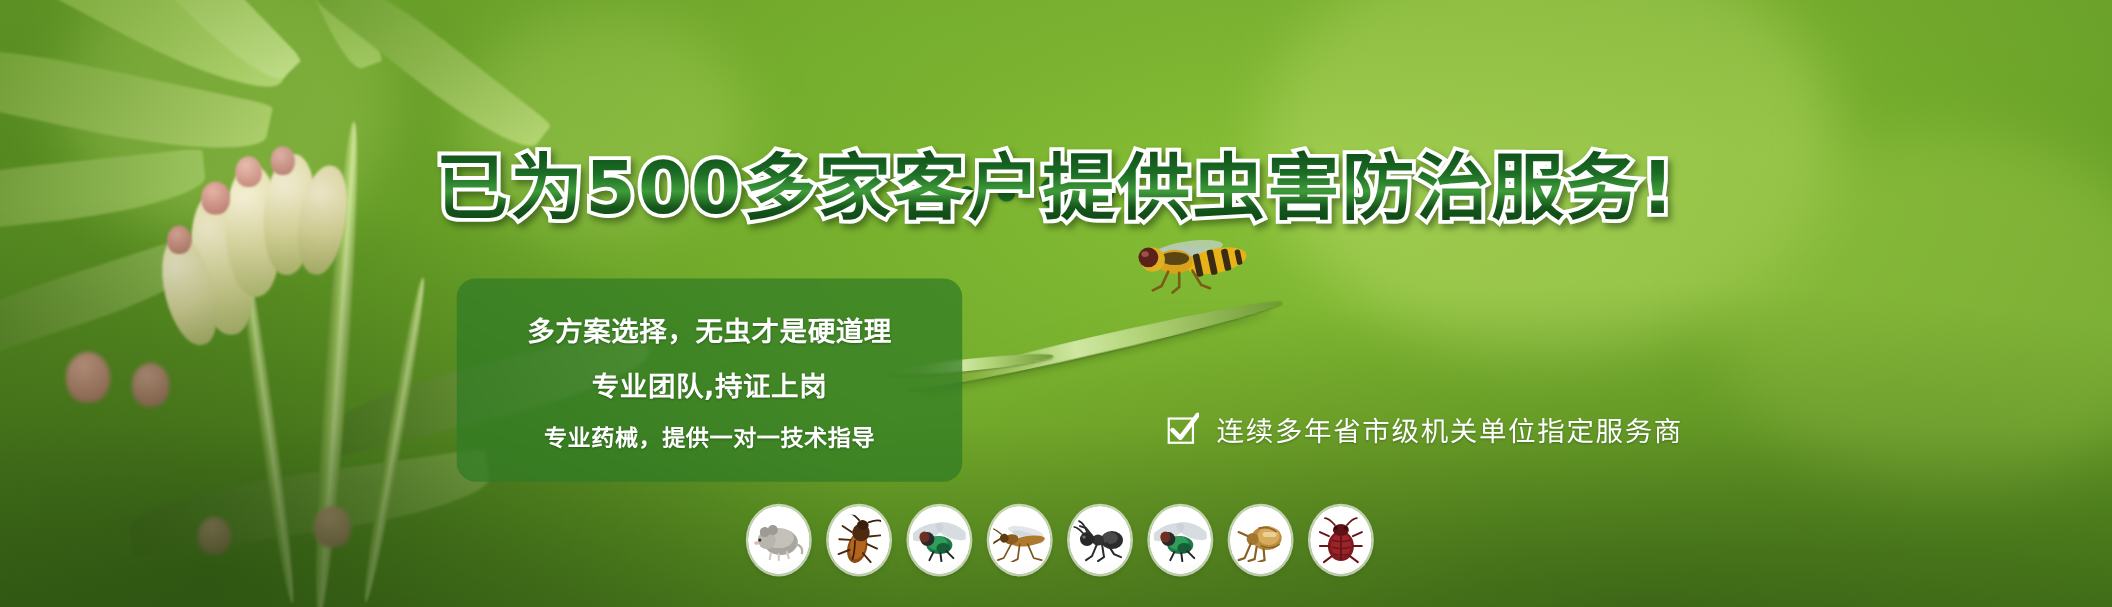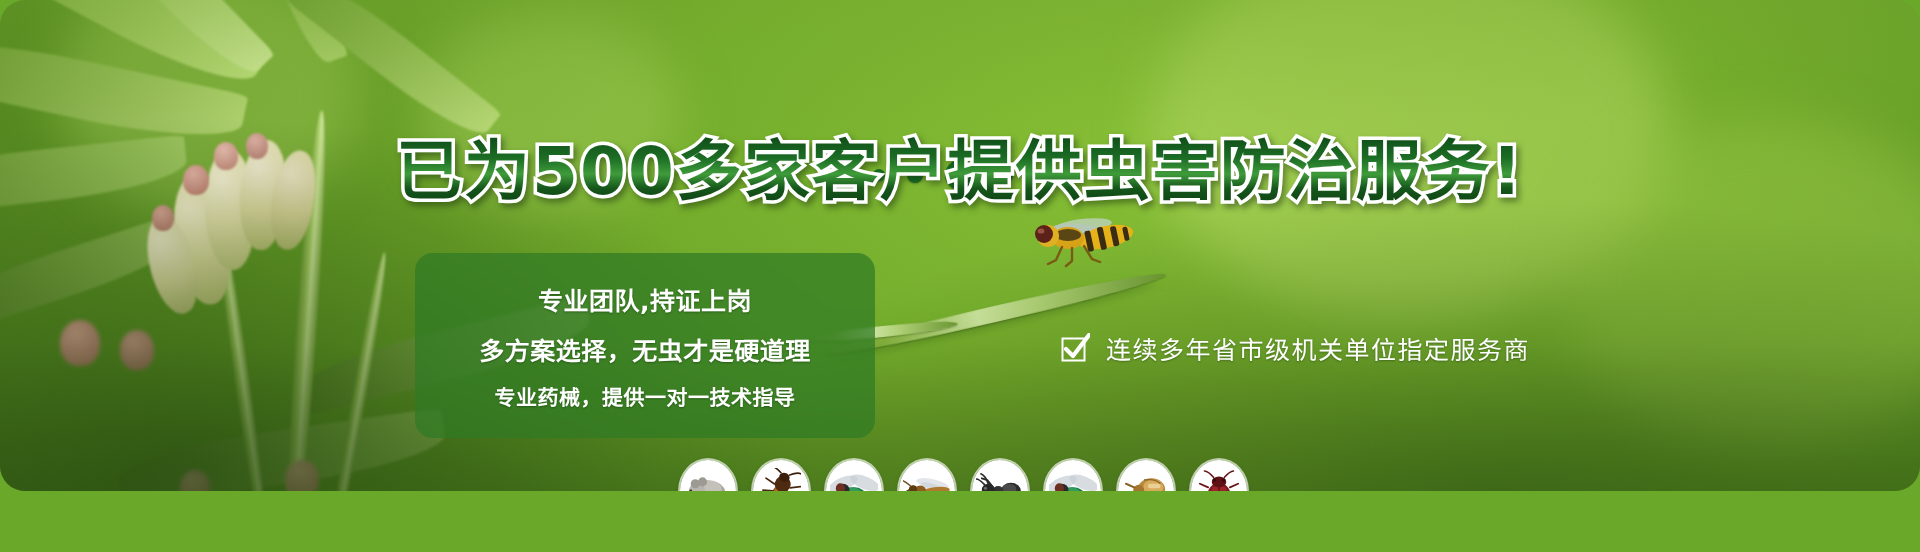--- a/index.html
+++ b/index.html
@@ -9,24 +9,23 @@
     width: 1920px;
     height: 552px;
     overflow: hidden;
     background: #6aa82a;
     font-family: "Liberation Sans", "DejaVu Sans", sans-serif;
   }
 
   #banner {
     position: relative;
     width: 1920px;
-    height: 491px;
+    height: 552px;
     overflow: hidden;
     background: radial-gradient(ellipse 1400px 700px at 62% 30%, #87bf36 0%, #74ad2c 38%, #5d9423 72%, #4c7d1d 100%);
-    border-radius: 25px;
   }
 
   
   .bg-layer { position: absolute; inset: 0; }
 
   
   .vignette {
     position: absolute; inset: 0;
     background:
       radial-gradient(ellipse 900px 500px at 10% 95%, rgba(30,62,12,.55) 0%, rgba(30,62,12,0) 70%),
@@ -176,20 +175,21 @@
     top: 330px;
     display: flex;
     flex-direction: column;
     gap: 26px;
   }
   .check-row {
     display: flex;
     align-items: center;
     gap: 16px;
     white-space: nowrap;
+    margin-top: 42px;
   }
   .check-box { width: 30px; height: 30px; flex: 0 0 30px; position: relative; }
   .check-label {
     color: #ffffff;
     font-family: "DejaVu Sans", "Liberation Sans", sans-serif;
     font-size: 25px;
     letter-spacing: 1.5px;
     text-shadow: 0 1px 2px rgba(20,52,10,.4);
   }
 
@@ -303,22 +303,22 @@
 
   <div class="dots">
     <span class="dot s"></span>
     <span class="dot m"></span>
     <span class="dot l"></span>
     <span class="dot m"></span>
     <span class="dot s"></span>
   </div>
 
   <div class="panel">
+    <div class="panel-line l2">多方案选择，无虫才是硬道理</div>
     <div class="panel-line l1">专业团队,持证上岗</div>
-    <div class="panel-line l2">多方案选择，无虫才是硬道理</div>
     <div class="panel-line l3">专业药械，提供一对一技术指导</div>
   </div>
 
   <div class="checklist">
     <div class="check-row">
       <span class="check-box">
         <svg viewBox="0 0 30 30" width="30" height="30" xmlns="http://www.w3.org/2000/svg">
           <rect x="2.5" y="5.5" width="22" height="22" fill="none" stroke="#ffffff" stroke-width="2"></rect>
           <path d="M6 16 L13 23 L29 2" fill="none" stroke="#ffffff" stroke-width="4.2" stroke-linecap="round" stroke-linejoin="round"></path>
         </svg>

